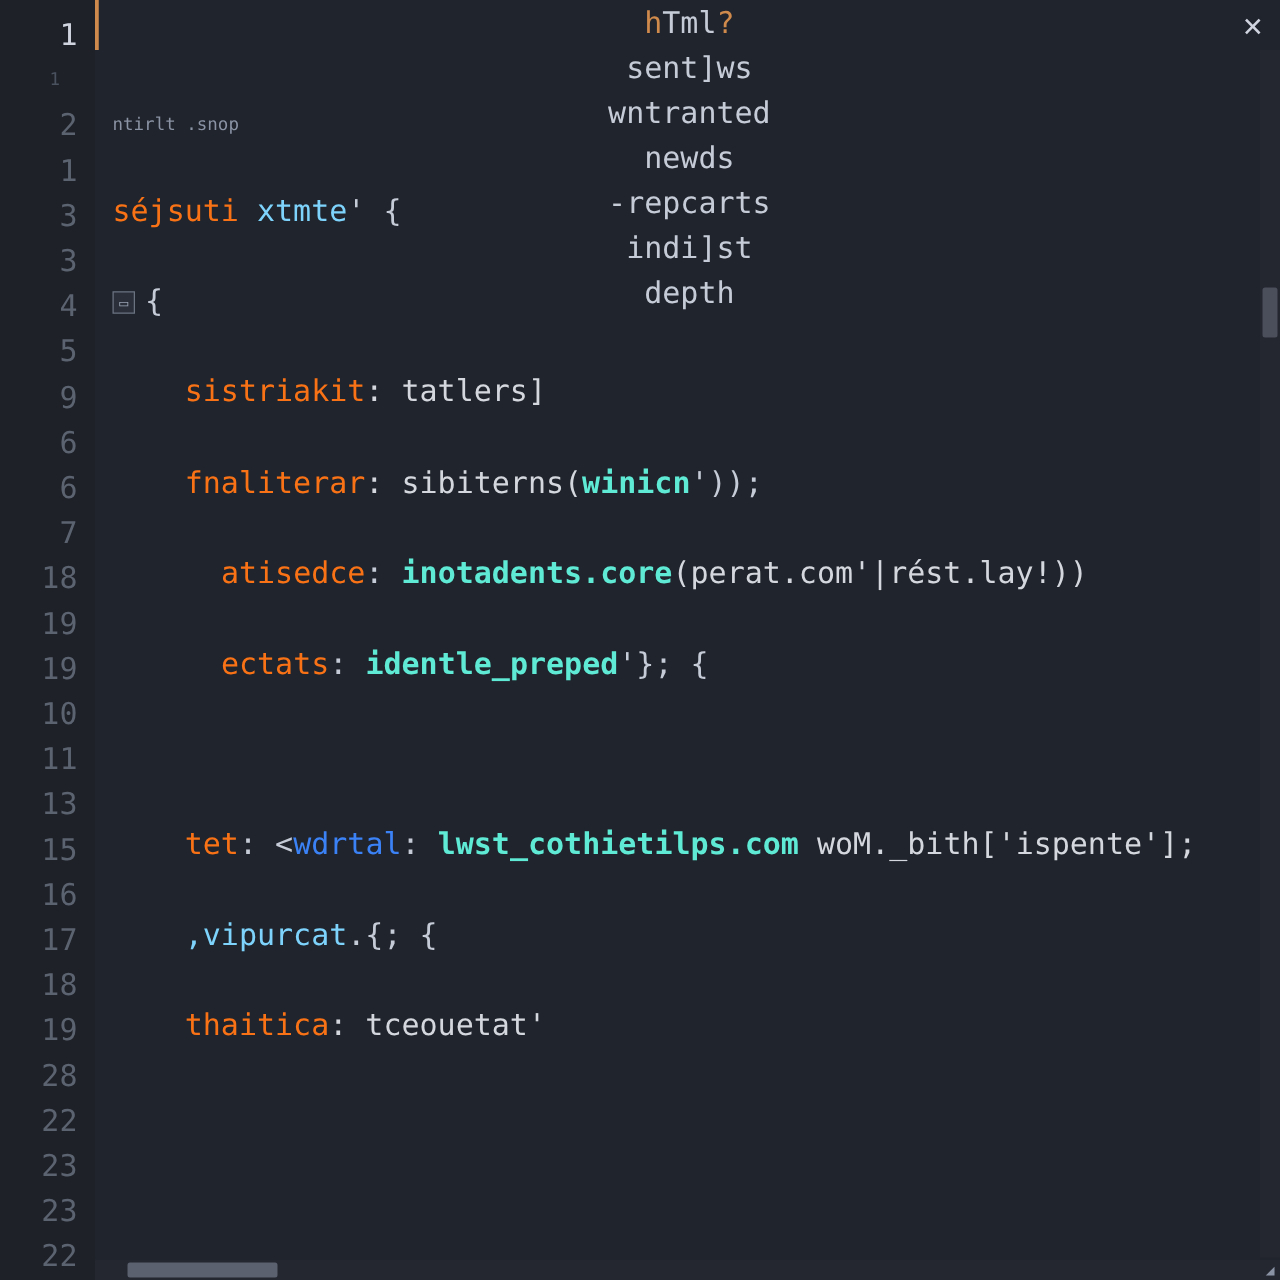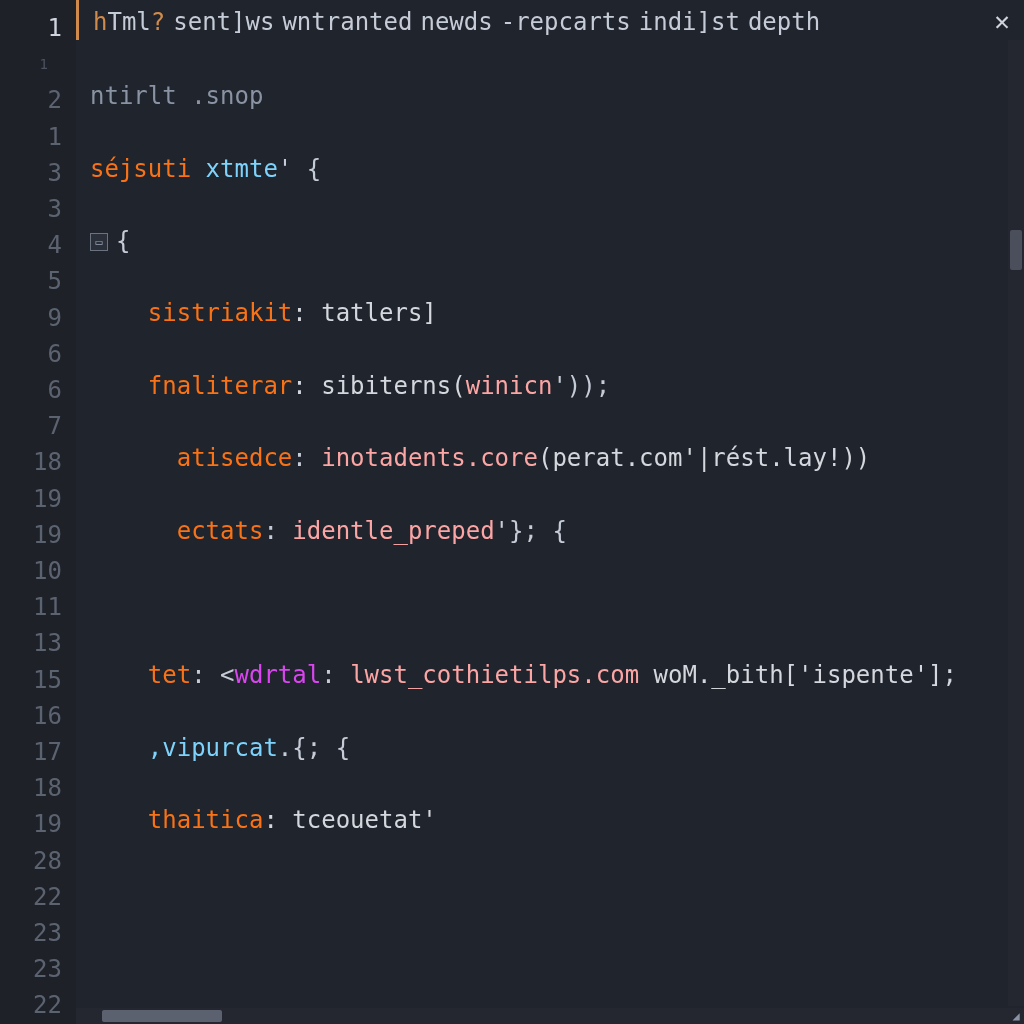--- a/index.html
+++ b/index.html
@@ -2,39 +2,39 @@
 <html><head>
 <meta charset="utf-8">
 <style>
   * { margin:0; padding:0; box-sizing:border-box; }
   html,body { width:1024px; height:1024px; background:#1e2128; font-family:"Consolas","Menlo","DejaVu Sans Mono",monospace; font-size:24px; color:#d4d7dd; overflow:hidden; }
   .editor { display:flex; height:100%; }
   .gutter { width:76px; background:#1e2128; padding:10px 0; display:flex; flex-direction:column; align-items:flex-end; }
   .ln { color:#5c6370; font-size:24px; line-height:36.2px; padding-right:14px; user-select:none; }
   .ln.active { color:#cfd4df; }
   .code-wrap { flex:1; position:relative; background:#20242c; }
-  .breadcrumb { display:flex; align-items:center; gap:8px; padding:4px 14px 0 14px; height:40px; }
+  .breadcrumb { display:flex; align-items:center; gap:8px; padding:4px 14px 0 14px; height:40px;flex-direction:column; }
   .bc-seg { font-size:24px; color:#c6ccd7; }
   .bc-hl { color:#d08b4c; }
   .close { position:absolute; right:14px; top:6px; color:#cfd4df; font-size:26px; cursor:pointer; }
   .code { padding:2px 14px 0 14px; line-height:36.2px; white-space:pre; font-size:24px; }
   .row { height:36.2px; }
   .kw { color:#f97316; }       
-  .kw2 { color:#d946ef; }      
-  .fn { color:#fca5a5; }      
+  .kw2 { color:#3b82f6; }      
+  .fn { color:#5eead4;font-weight:bold; }      
   .txt { color:#d4d7dd; }
   .pun { color:#c6ccd7; }
   .blue { color:#7dd3fc; }
   .fold { display:inline-flex; width:18px; height:18px; border:1px solid #6b7280; background:#2a2f3a; vertical-align:middle; margin-right:8px; align-items:center; justify-content:center; font-size:12px; color:#9aa3b2; }
   .scroll-v { position:absolute; right:0; top:40px; bottom:18px; width:16px; background:#24272f; }
   .scroll-v .thumb { position:absolute; left:2px; right:2px; top:190px; height:40px; background:#4a4f5b; border-radius:2px; }
   .scroll-h { position:absolute; left:76px; right:16px; bottom:0; height:16px; background:#24272f; }
   .scroll-h .thumb { position:absolute; top:2px; bottom:2px; left:26px; width:120px; background:#5b616e; border-radius:2px; }
   .corner { position:absolute; right:0; bottom:0; width:16px; height:16px; background:#24272f; color:#8a93a4; font-size:12px; display:flex; align-items:center; justify-content:center; }
-  .sub { color:#8a93a4; font-size:24px; }
+  .sub { color:#8a93a4; font-size:14px; }
 </style>
 </head>
 <body>
 
 <div class="editor">
 
   <div class="gutter">
     <div class="ln active">1</div>
     <div class="ln" style="padding-right:28px;font-size:14px;color:#4a5260">1</div>
     <div class="ln">2</div>

